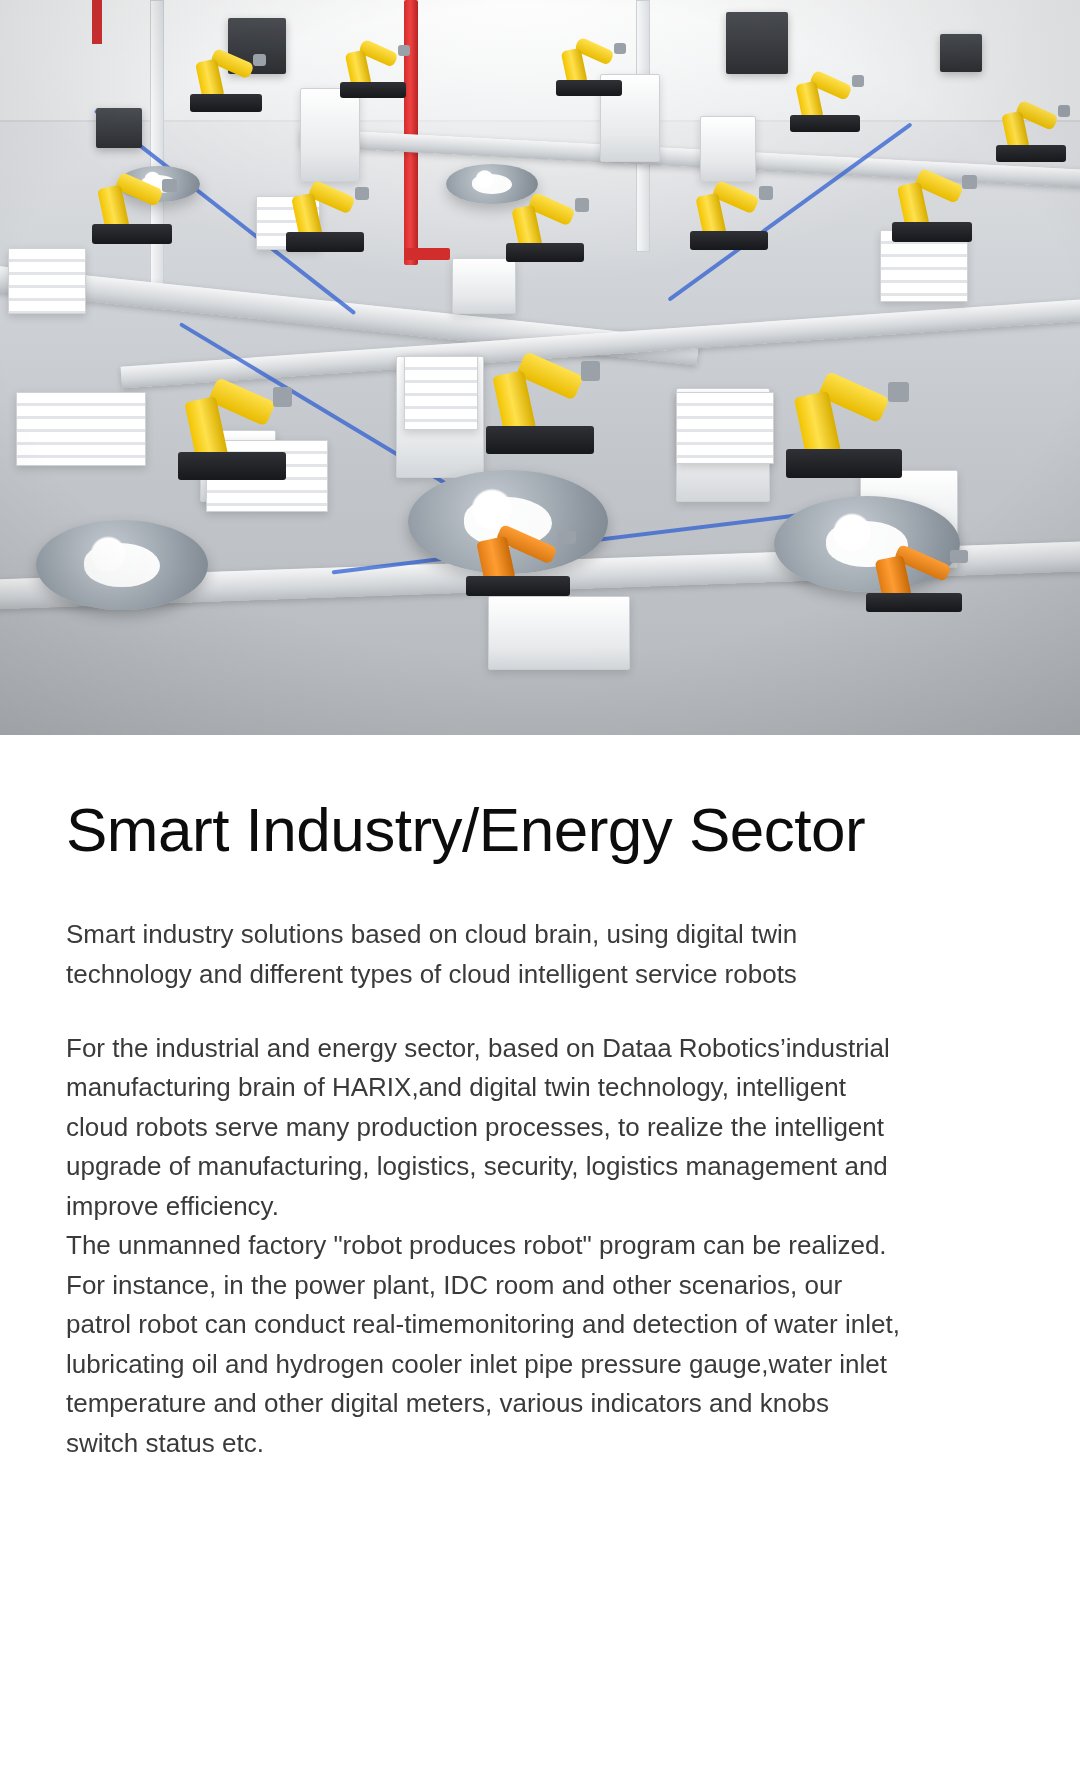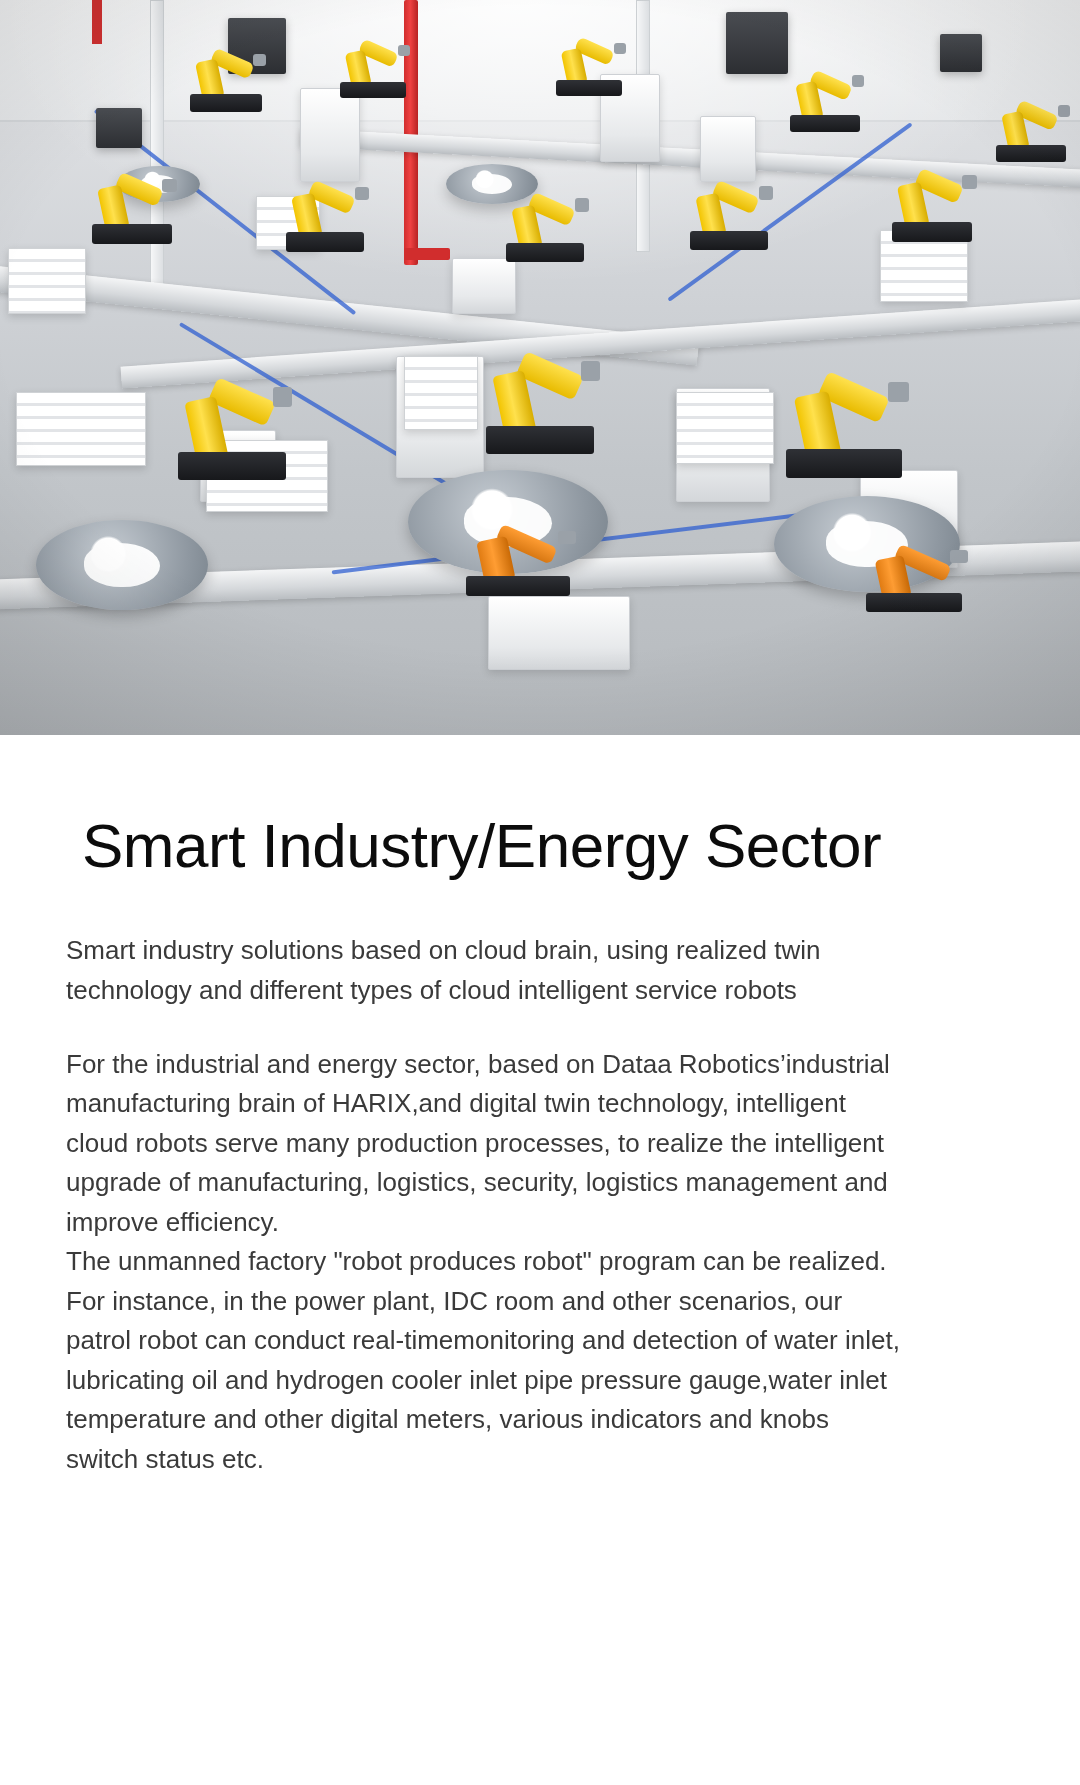--- a/index.html
+++ b/index.html
@@ -173,21 +173,21 @@
     background: radial-gradient(ellipse 90% 80% at 50% 45%, rgba(0,0,0,0) 55%, rgba(0,0,0,0.18) 100%);
     pointer-events: none;
   }
 
   
   .content {
     padding: 0 66px;
     box-sizing: border-box;
   }
   .title {
-    margin: 16px;
+    margin: 0;
     padding-top: 62px;
     font-size: 62px;
     line-height: 1.05;
     font-weight: 400;
     color: #0c0c0c;
     letter-spacing: -0.5px;
   }
   .lead {
     margin: 52px 0 0 0;
     font-size: 26px;
@@ -353,20 +353,20 @@
         <div class="base"></div>
         <div class="tip"></div>
     </div>
 
     <div class="vignette"></div>
   </div>
 
   <div class="content">
     <h1 class="title">Smart Industry/Energy Sector</h1>
 
-    <p class="lead">Smart industry solutions based on cloud brain, using realized twin technology and different types of cloud intelligent service robots</p>
+    <p class="lead">Smart industry solutions based on cloud brain, using digital twin technology and different types of cloud intelligent service robots</p>
 
     <p class="body-para">For the industrial and energy sector, based on Dataa Robotics’industrial manufacturing brain of HARIX,and digital twin technology, intelligent cloud robots serve many production processes, to realize the intelligent upgrade of manufacturing, logistics, security, logistics management and improve efficiency.</p>
     <p class="body-para">The unmanned factory "robot produces robot" program can be realized.</p>
     <p class="body-para">For instance, in the power plant, IDC room and other scenarios, our patrol robot can conduct real-timemonitoring and detection of water inlet, lubricating oil and hydrogen cooler inlet pipe pressure gauge,water inlet temperature and other digital meters, various indicators and knobs switch status etc.</p>
   </div>
 
 </div>
 
 </body></html>

